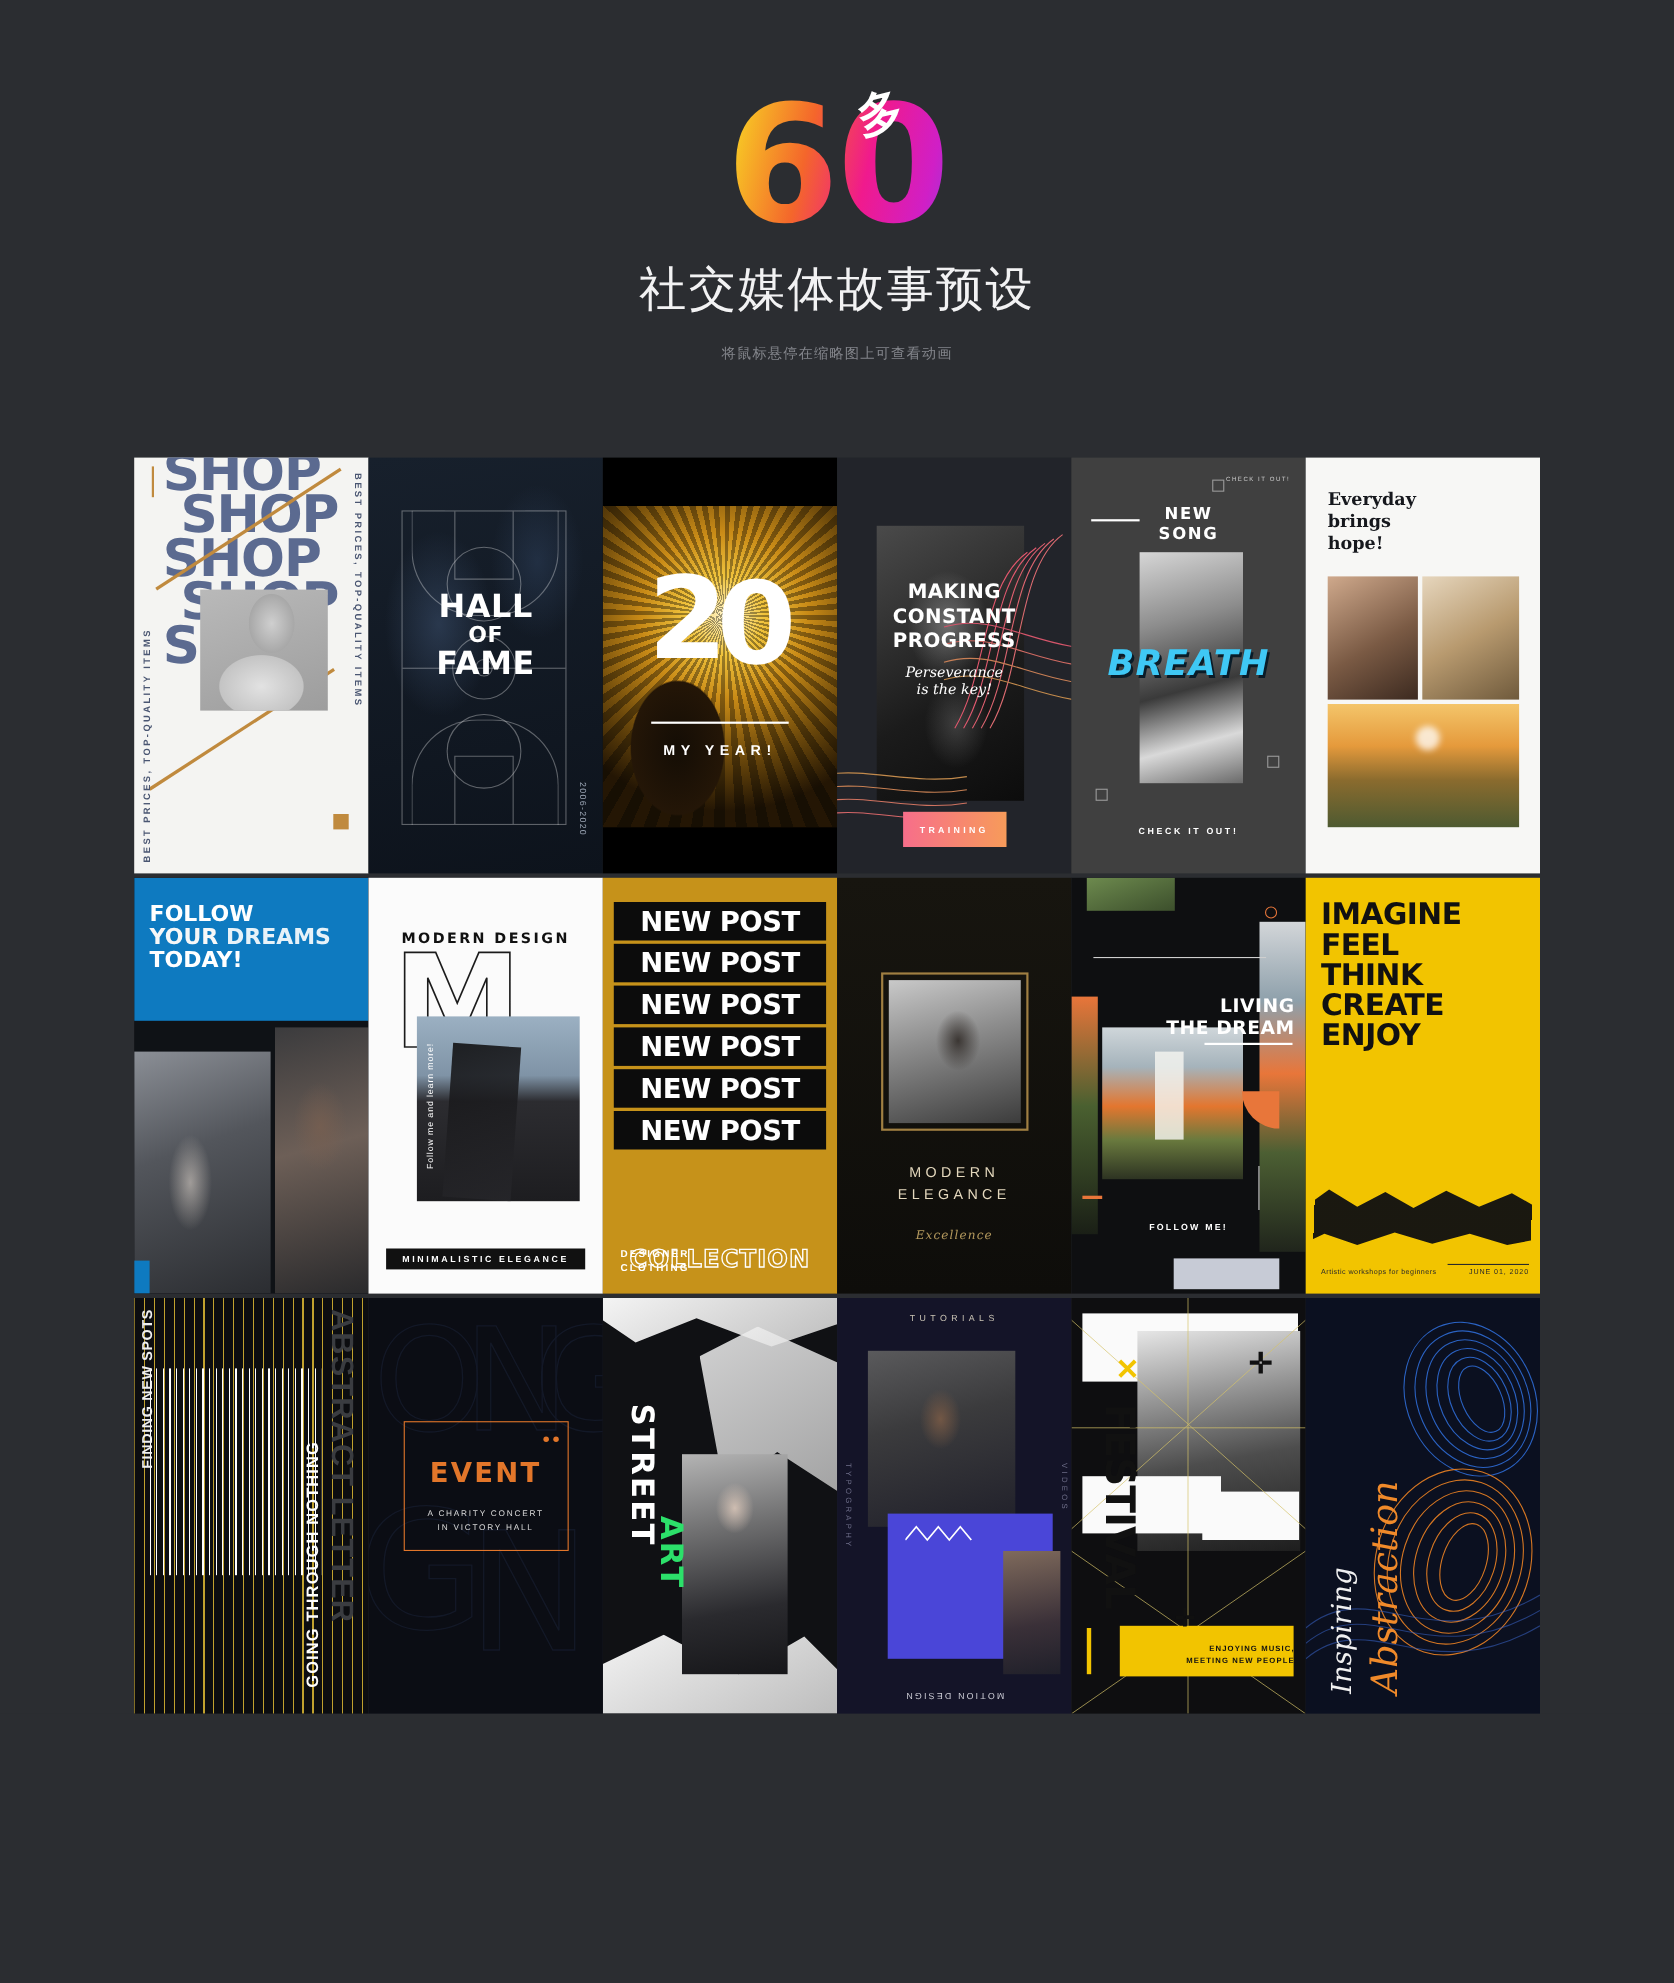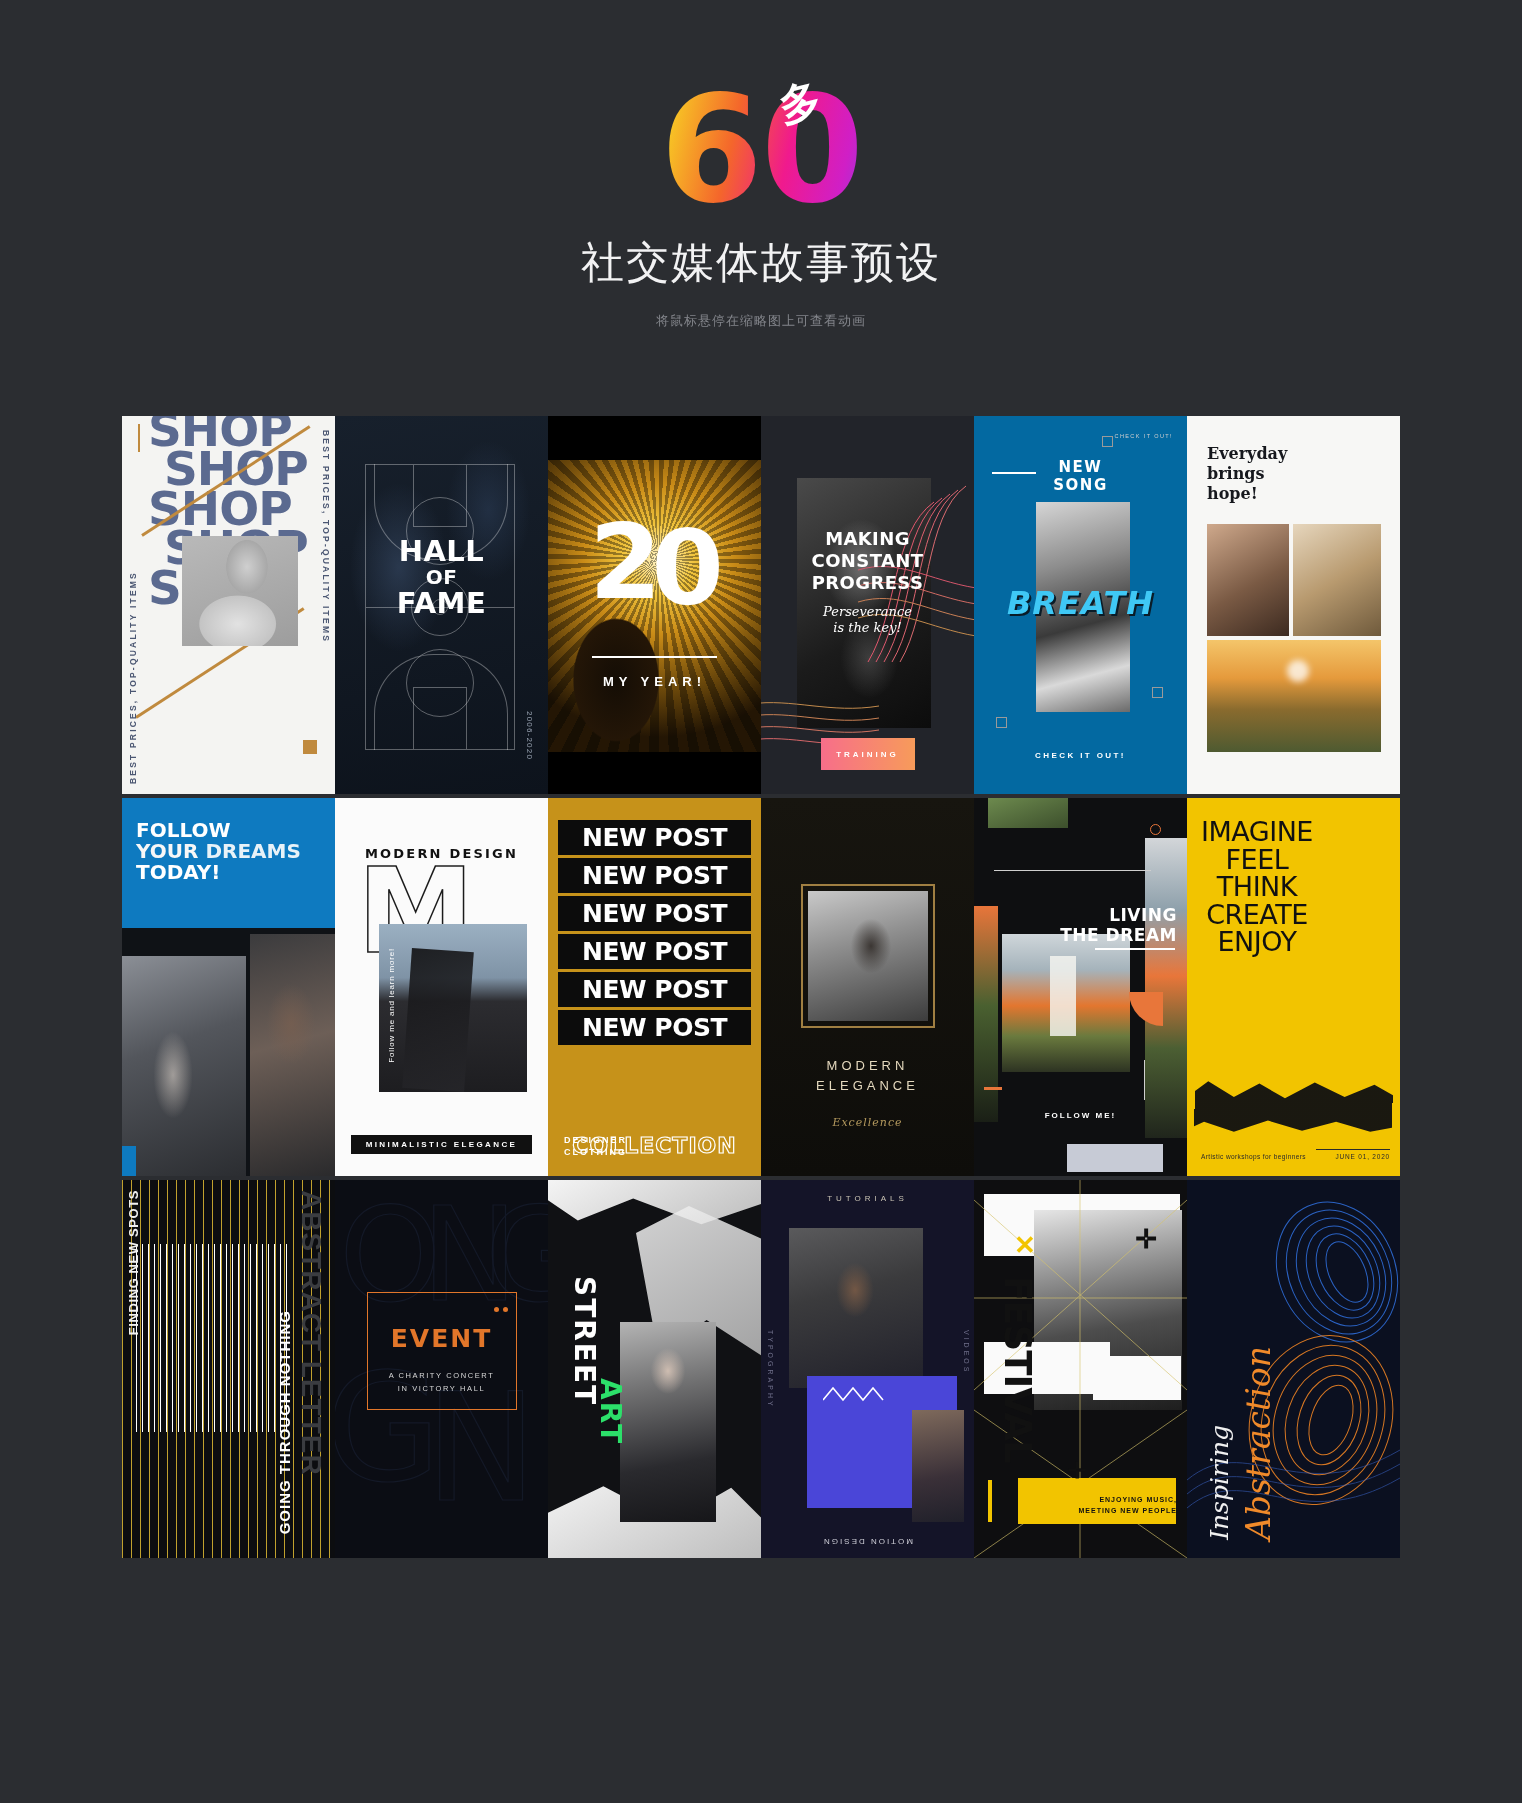--- a/index.html
+++ b/index.html
@@ -160,21 +160,21 @@
                 radial-gradient(ellipse 40px 56px at 54% 72%, rgba(160,160,160,.28), transparent 72%); }
   .prog-title { position:absolute; left:0; right:0; top:112px; text-align:center; color:#fff;
     font-family:"DejaVu Sans", sans-serif; font-weight:700; font-size:18px; line-height:1.22; letter-spacing:.4px; }
   .prog-script { position:absolute; left:0; right:0; top:188px; text-align:center; color:#fff;
     font-family:"DejaVu Serif", serif; font-style:italic; font-size:13px; line-height:1.25; }
   .prog-badge { position:absolute; left:50%; margin-left:-47px; bottom:24px; width:94px; height:32px;
     background: linear-gradient(90deg,#f76e8a,#f79b5a); color:#fff; font-size:8px; letter-spacing:3px;
     display:flex; align-items:center; justify-content:center; font-weight:600; }
 
   
-  .c-song { background:#0369a1; }
+  .c-song { background:#404040; }
   .song-top { position:absolute; left:0; right:0; top:42px; text-align:center; color:#fff;
     font-family:"DejaVu Sans", sans-serif; font-weight:700; font-size:15px; line-height:1.2; letter-spacing:1.5px; }
   .song-check { position:absolute; right:14px; top:17px; font-size:5.5px; color:#cfcfcf; letter-spacing:1.4px; }
   .song-dash { position:absolute; left:18px; top:56px; width:44px; height:2px; background:#fff; }
   .song-sq { position:absolute; width:11px; height:11px; border:1px solid #9a9a9a; }
   .song-sq.a { left:128px; top:20px; } .song-sq.b { left:22px; bottom:66px; } .song-sq.c { right:24px; bottom:96px; }
   .song-photo { position:absolute; left:62px; top:86px; width:94px; height:210px;
     background: linear-gradient(165deg,#d6d6d6 0%, #8d8d8d 30%, #3a3a3a 58%, #d9d9d9 80%, #6a6a6a 100%); }
   .song-word { position:absolute; left:0; right:0; top:168px; text-align:center;
     font-family:"DejaVu Sans", sans-serif; font-style:italic; font-weight:700; font-size:32px;
@@ -270,21 +270,21 @@
   .ltd-uline { position:absolute; right:12px; top:150px; width:80px; height:2px; background:#fff; }
   .ltd-circle { position:absolute; right:24px; top:194px; width:34px; height:34px; background:#e8763a; border-radius: 0 0 0 34px; }
   .ltd-follow { position:absolute; left:0; right:0; bottom:56px; text-align:center; color:#fff; font-size:8px; letter-spacing:2px; font-weight:600; }
   .ltd-vrule { position:absolute; right:42px; bottom:76px; width:1px; height:40px; background:#cfcfcf; }
   .ltd-box { position:absolute; right:24px; bottom:4px; width:96px; height:28px; background:#c7cbd6; }
   .ltd-orange { position:absolute; left:10px; bottom:86px; width:18px; height:3px; background:#e8763a; }
 
   
   .c-im { background:#f2c400; }
   .im-t { position:absolute; left:14px; top:20px; color:#111;
-    font-family:"DejaVu Sans", sans-serif; font-weight:400; font-size:27px; line-height:1.02; letter-spacing:-.5px;text-align:center; }
+    font-family:"DejaVu Sans", sans-serif; font-weight:700; font-size:27px; line-height:1.02; letter-spacing:-.5px; }
   .im-brush { position:absolute; left:0; right:0; bottom:42px; height:56px;
     background:
       linear-gradient(92deg, transparent 0 4%, #111 4% 96%, transparent 96% 100%);
     clip-path: polygon(2% 28%, 10% 6%, 22% 34%, 34% 10%, 46% 36%, 60% 8%, 74% 34%, 88% 12%, 100% 38%, 100% 86%, 86% 96%, 70% 78%, 54% 94%, 38% 76%, 22% 96%, 8% 78%, 0 92%);
     opacity:.96;
   }
   .im-foot { position:absolute; left:14px; bottom:16px; font-size:6.5px; color:#2a2a2a; letter-spacing:.4px; }
   .im-date { position:absolute; right:10px; bottom:16px; font-size:6.5px; color:#2a2a2a; letter-spacing:.8px; }
   .im-hr { position:absolute; right:10px; bottom:26px; width:74px; height:1px; background:#2a2a2a; }
 

